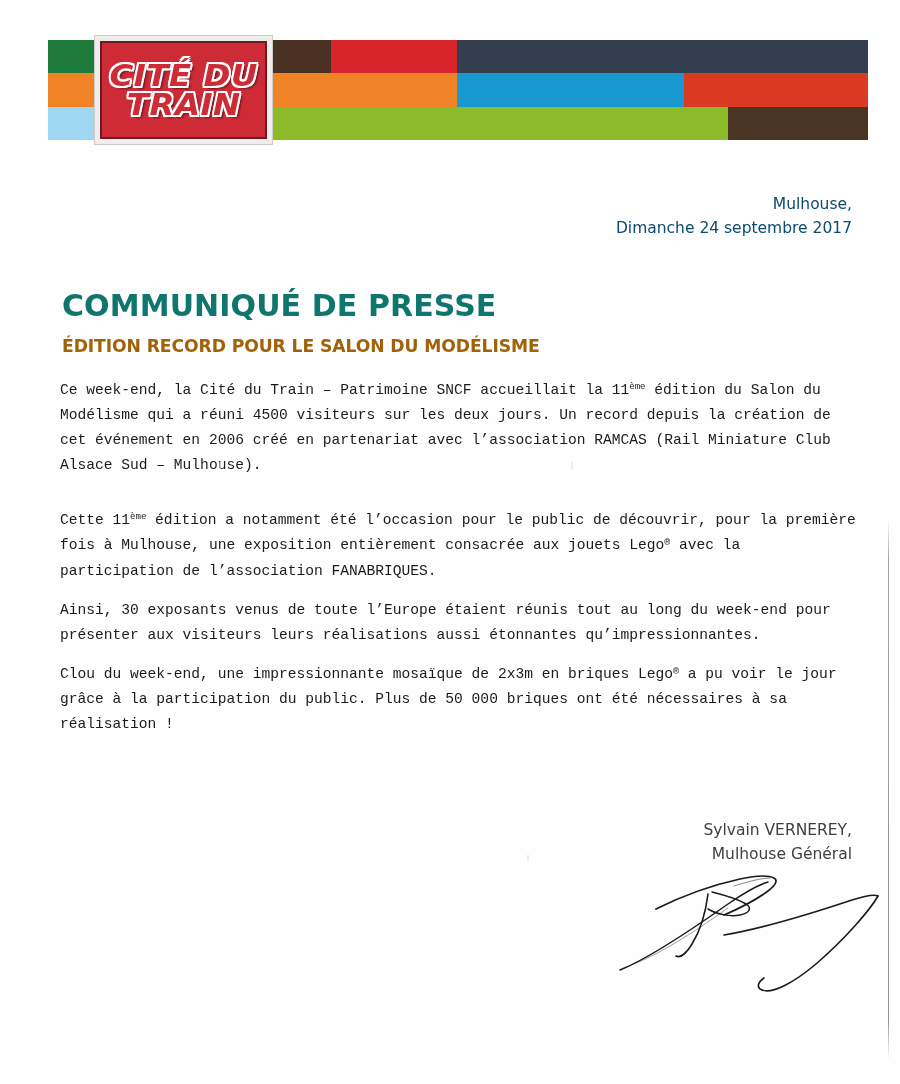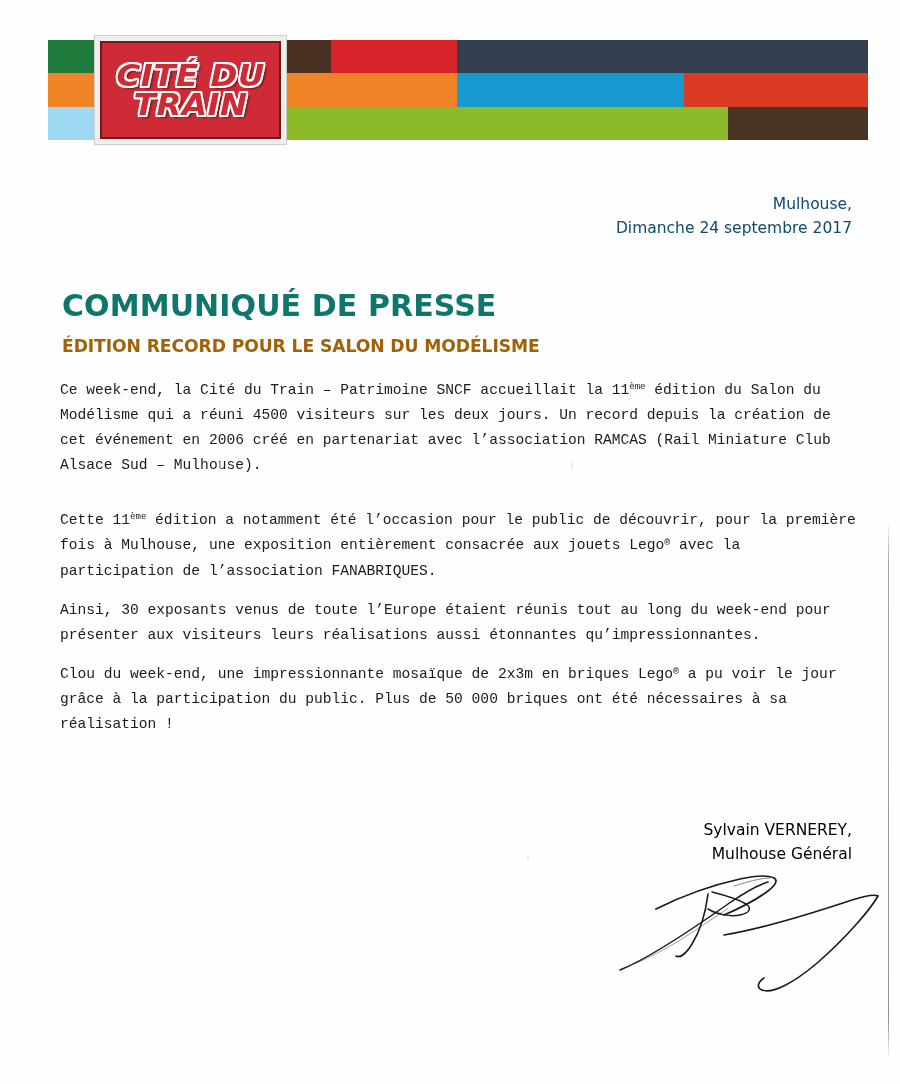--- a/index.html
+++ b/index.html
@@ -54,21 +54,21 @@
   }
   .band.r1 { top: 0; }
   .band.r2 { top: 33.333%; }
   .band.r3 { top: 66.666%; }
 
   
   .logo-plate {
     position: absolute;
     left: 47px;
     top: -4px;
-    width: 191px;
+    width: 177px;
     height: 108px;
     background: #efeeec;
     padding: 5px;
     box-sizing: border-box;
     box-shadow: 0 0 0 1px #cfcdc9;
   }
   .logo-inner {
     width: 100%;
     height: 100%;
     background: #cf2b37;
@@ -166,21 +166,21 @@
 
   
   .signblock {
     position: absolute;
     right: 48px;
     top: 818px;
     text-align: right;
     font-family: "DejaVu Sans", sans-serif;
     font-size: 15.5px;
     line-height: 1.55;
-    color: #000000;
+    color: #404040;
   }
   .signature {
     position: absolute;
     left: 616px;
     top: 862px;
     width: 280px;
     height: 150px;
   }
   .signature svg { display: block; width: 100%; height: 100%; }
 

